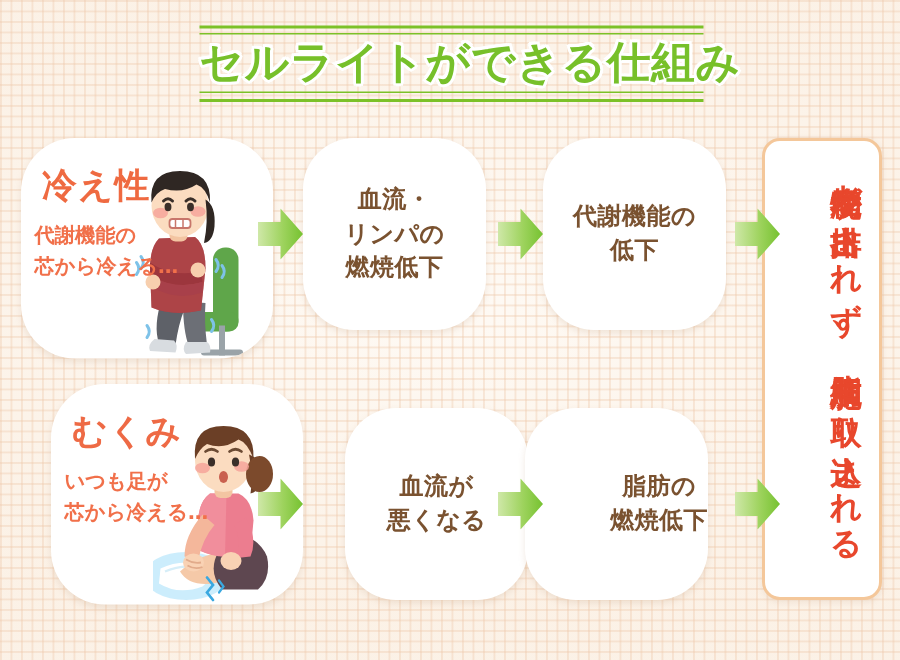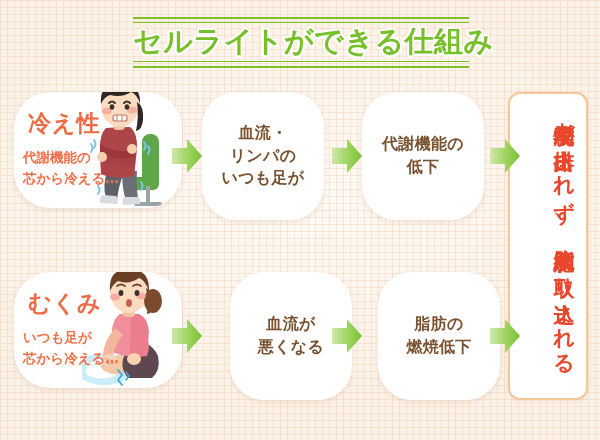--- a/index.html
+++ b/index.html
@@ -72,39 +72,39 @@
   
   .flow-box {
     position: absolute;
     background: #ffffff;
     border-radius: 34px;
     box-shadow: 0 2px 5px rgba(190,155,125,0.22);
     box-sizing: border-box;
   }
   .flow-box.person {
     width: 168px;
-    height: 116px;
+    height: 147px;
     left: 14px;
     border-radius: 36px;
     overflow: hidden;
   }
   .flow-box.step {
     width: 122px;
     height: 128px;
     border-radius: 34px;
     display: flex;
     align-items: center;
     justify-content: center;
   }
   #box-person-1 { top: 92px; }
-  #box-person-2 { top: 272px; }
+  #box-person-2 { top: 256px; margin-left: 20px; }
   #box-step-1 { left: 202px; top: 92px; }
   #box-step-2 { left: 362px; top: 92px; }
   #box-step-3 { left: 202px; top: 272px; margin-left: 28px; }
-  #box-step-4 { left: 378px; top: 272px; }
+  #box-step-4 { left: 350px; top: 272px; justify-content: flex-end; }
 
   .step-text {
     text-align: center;
     font-size: 16px;
     font-weight: bold;
     line-height: 1.42;
     color: #7a5230;
     letter-spacing: 0.3px;
     white-space: pre-line;
   }
@@ -250,21 +250,21 @@
       <path d="M8 58 q3 4 0 8 M5 62 q3 4 0 8" stroke="#7ec2e8" stroke-width="2" fill="none" stroke-linecap="round"></path>
       <path d="M58 60 q3 4 0 8 M62 64 q3 4 0 8" stroke="#7ec2e8" stroke-width="2" fill="none" stroke-linecap="round"></path>
       <path d="M12 104 q3 4 0 8" stroke="#7ec2e8" stroke-width="2" fill="none" stroke-linecap="round"></path>
       <path d="M55 100 q3 4 0 8" stroke="#7ec2e8" stroke-width="2" fill="none" stroke-linecap="round"></path>
     </svg>
   </div>
 
   <div class="flow-box step" id="box-step-1">
     <div class="step-text">血流・
 リンパの
-いつも足が</div>
+燃焼低下</div>
   </div>
   <div class="flow-box step" id="box-step-2">
     <div class="step-text">代謝機能の
 低下</div>
   </div>
 
   <div class="flow-box person" id="box-person-2">
     <div class="person-heading">むくみ</div>
     <div class="person-sub">いつも足が
 芯から冷える…</div>

